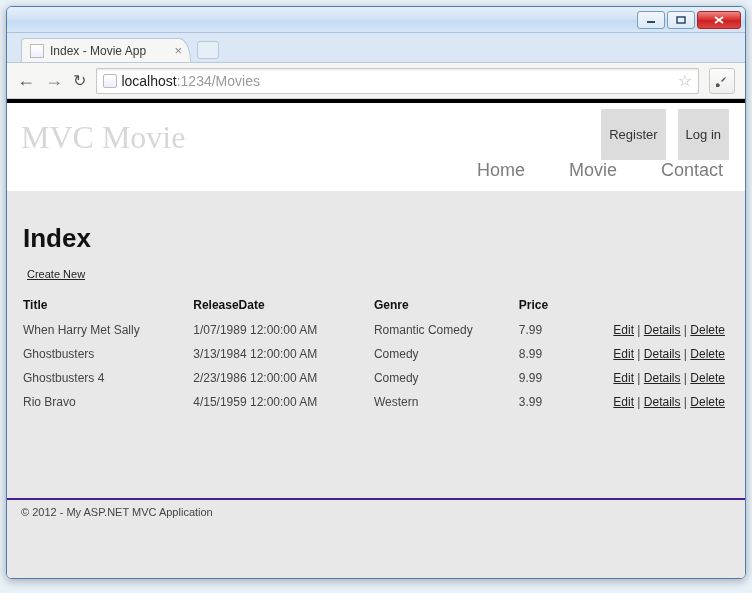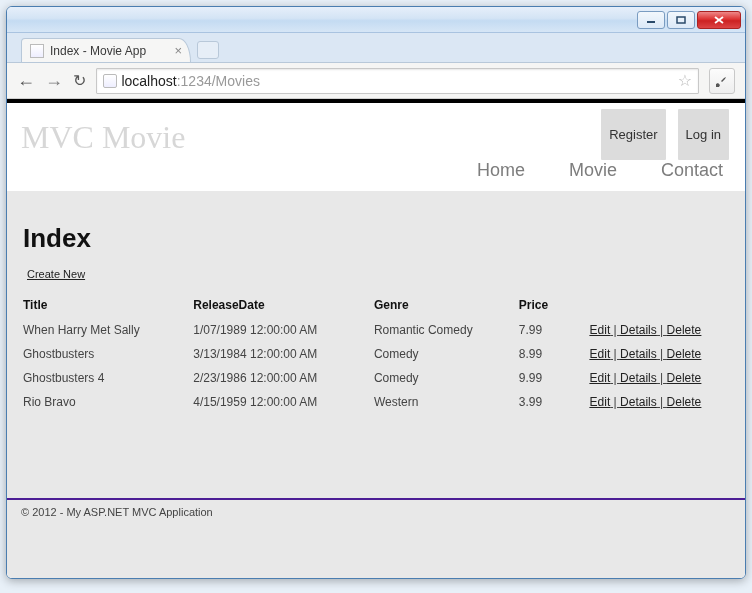--- a/index.html
+++ b/index.html
@@ -213,21 +213,21 @@
   }
   table.movies td {
     padding:5px 4px 5px 0;
     color:#444;
     white-space:nowrap;
   }
   .actions a {
     color:#222;
     text-decoration:underline;
   }
-  .actions { text-align:center;text-decoration:underline; }
+  .actions { text-align:right; }
   .footer {
     border-top:2px solid #4c1d95;
     font-size:11px;
     color:#444;
     padding:6px 14px 60px 14px;
     background:#e8e8e8;
   }
 </style>
 </head>
 <body>

